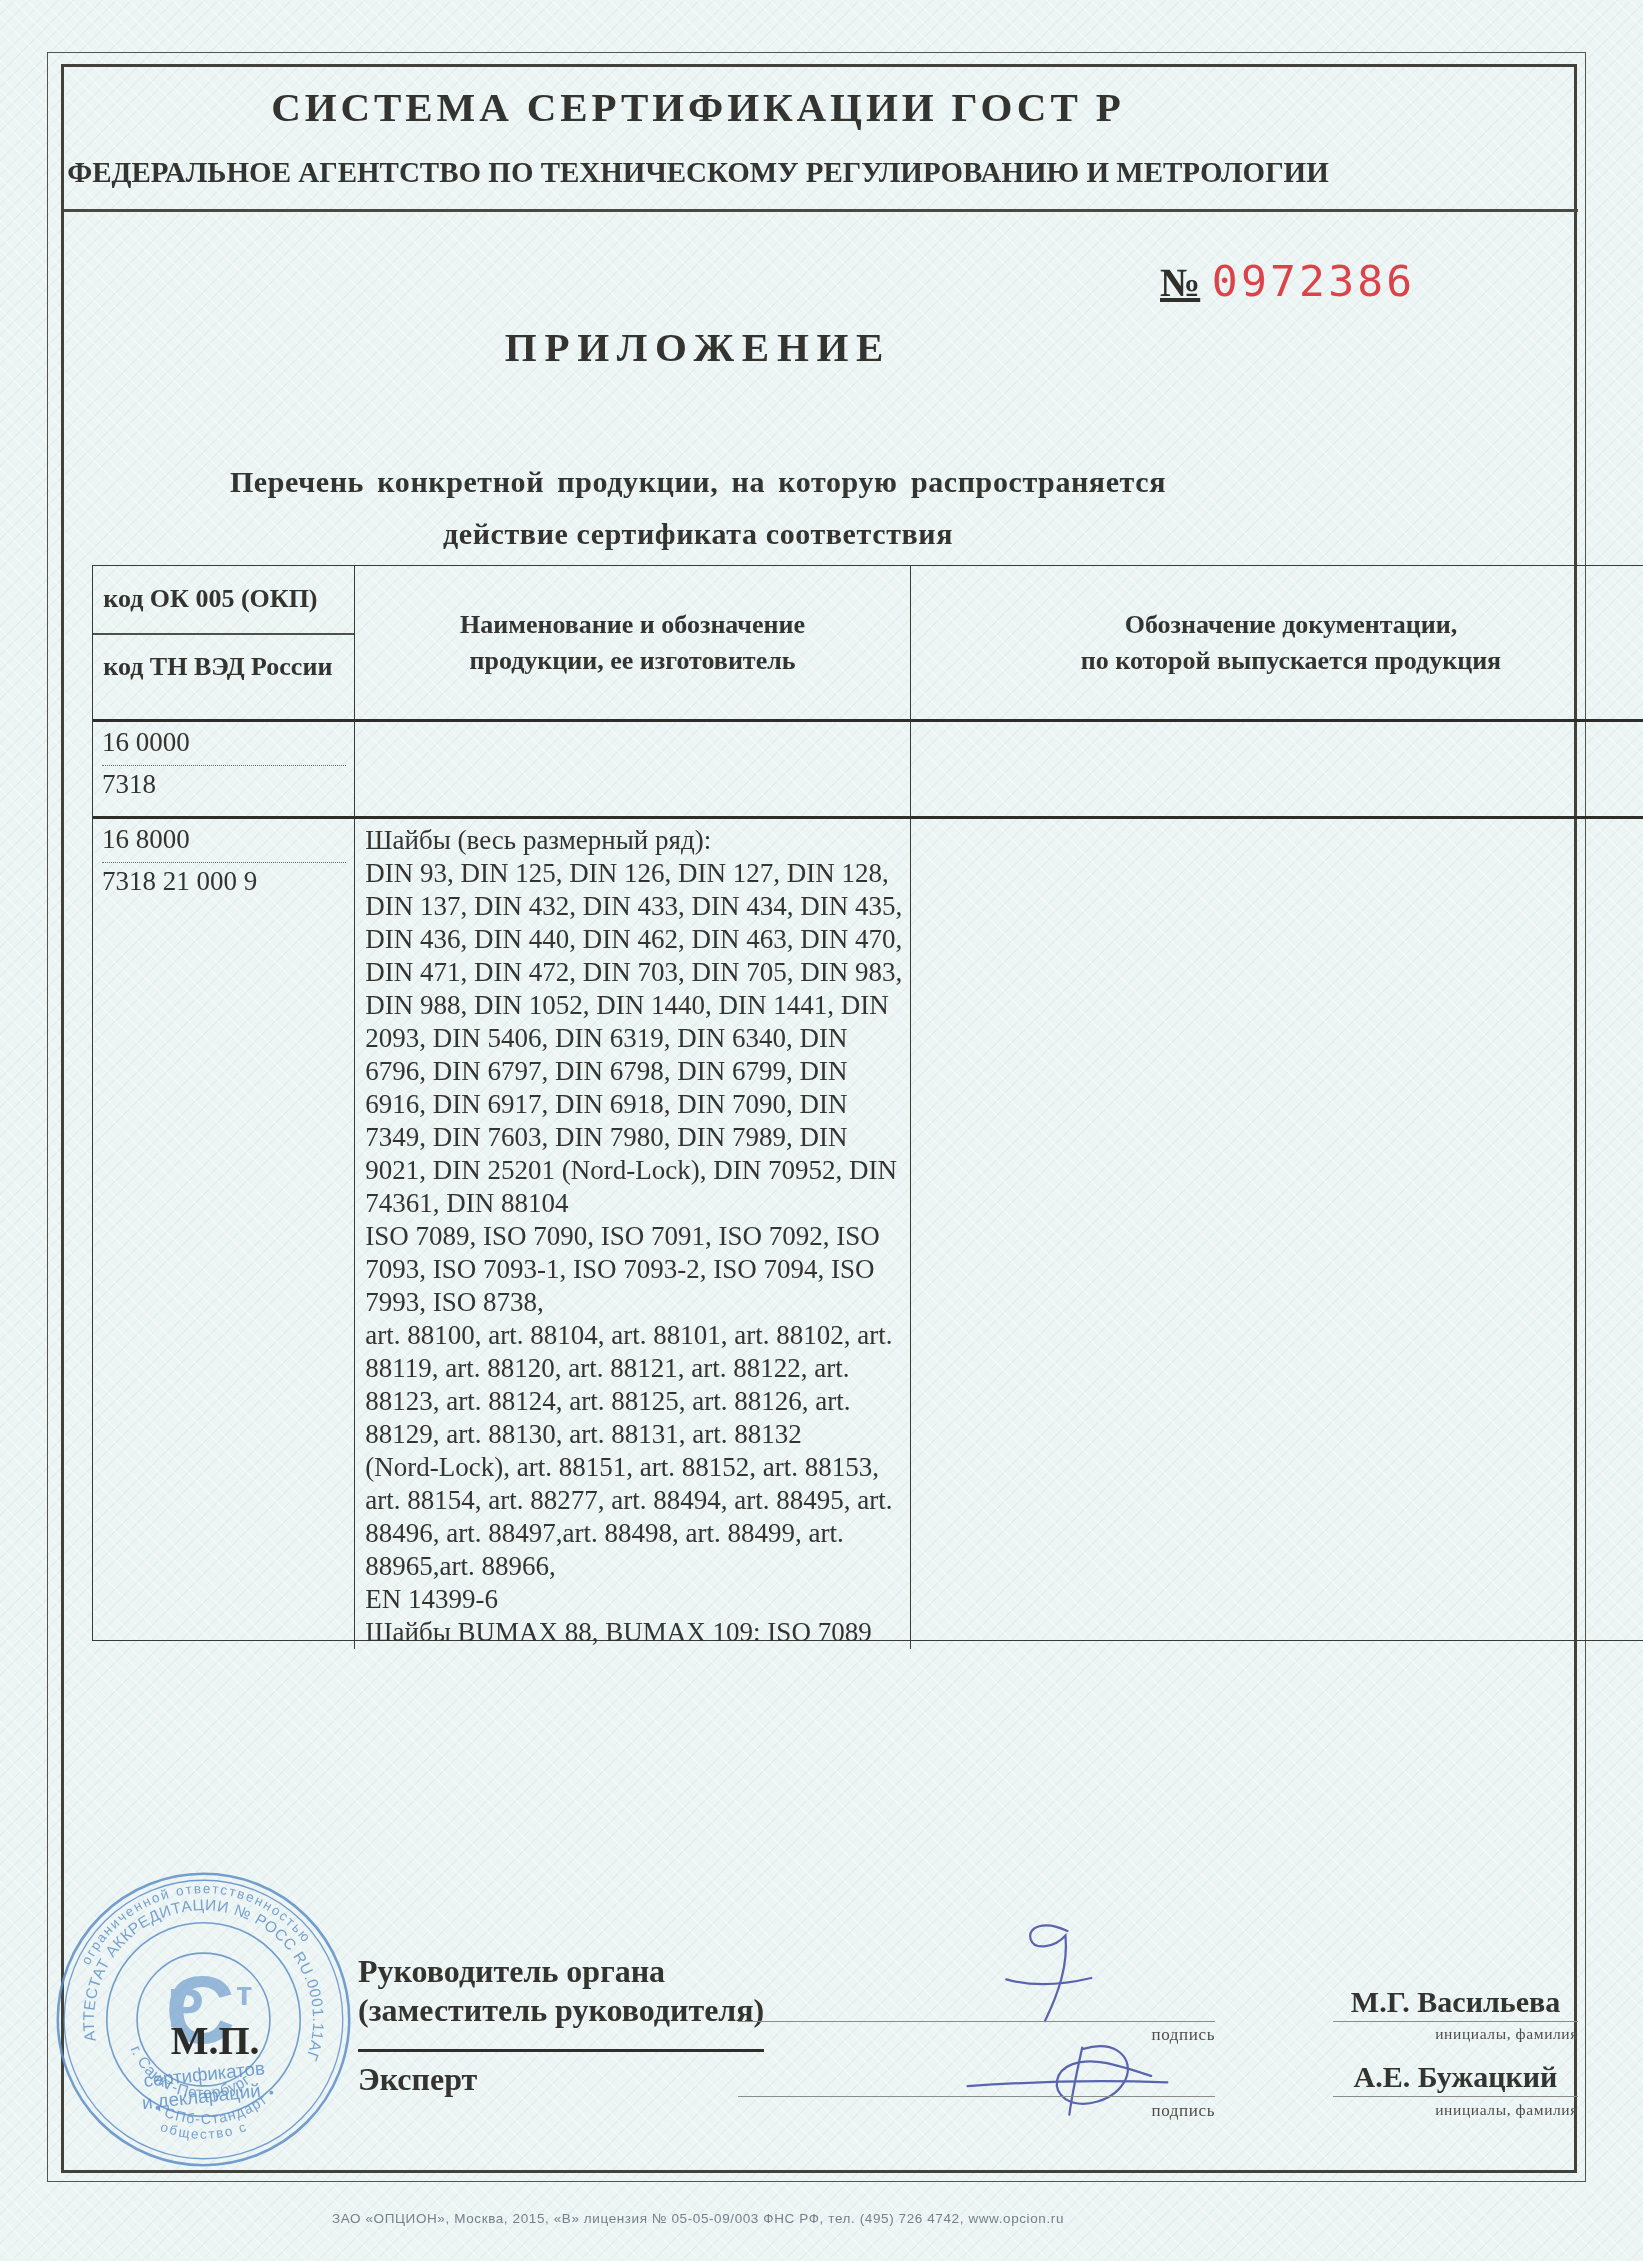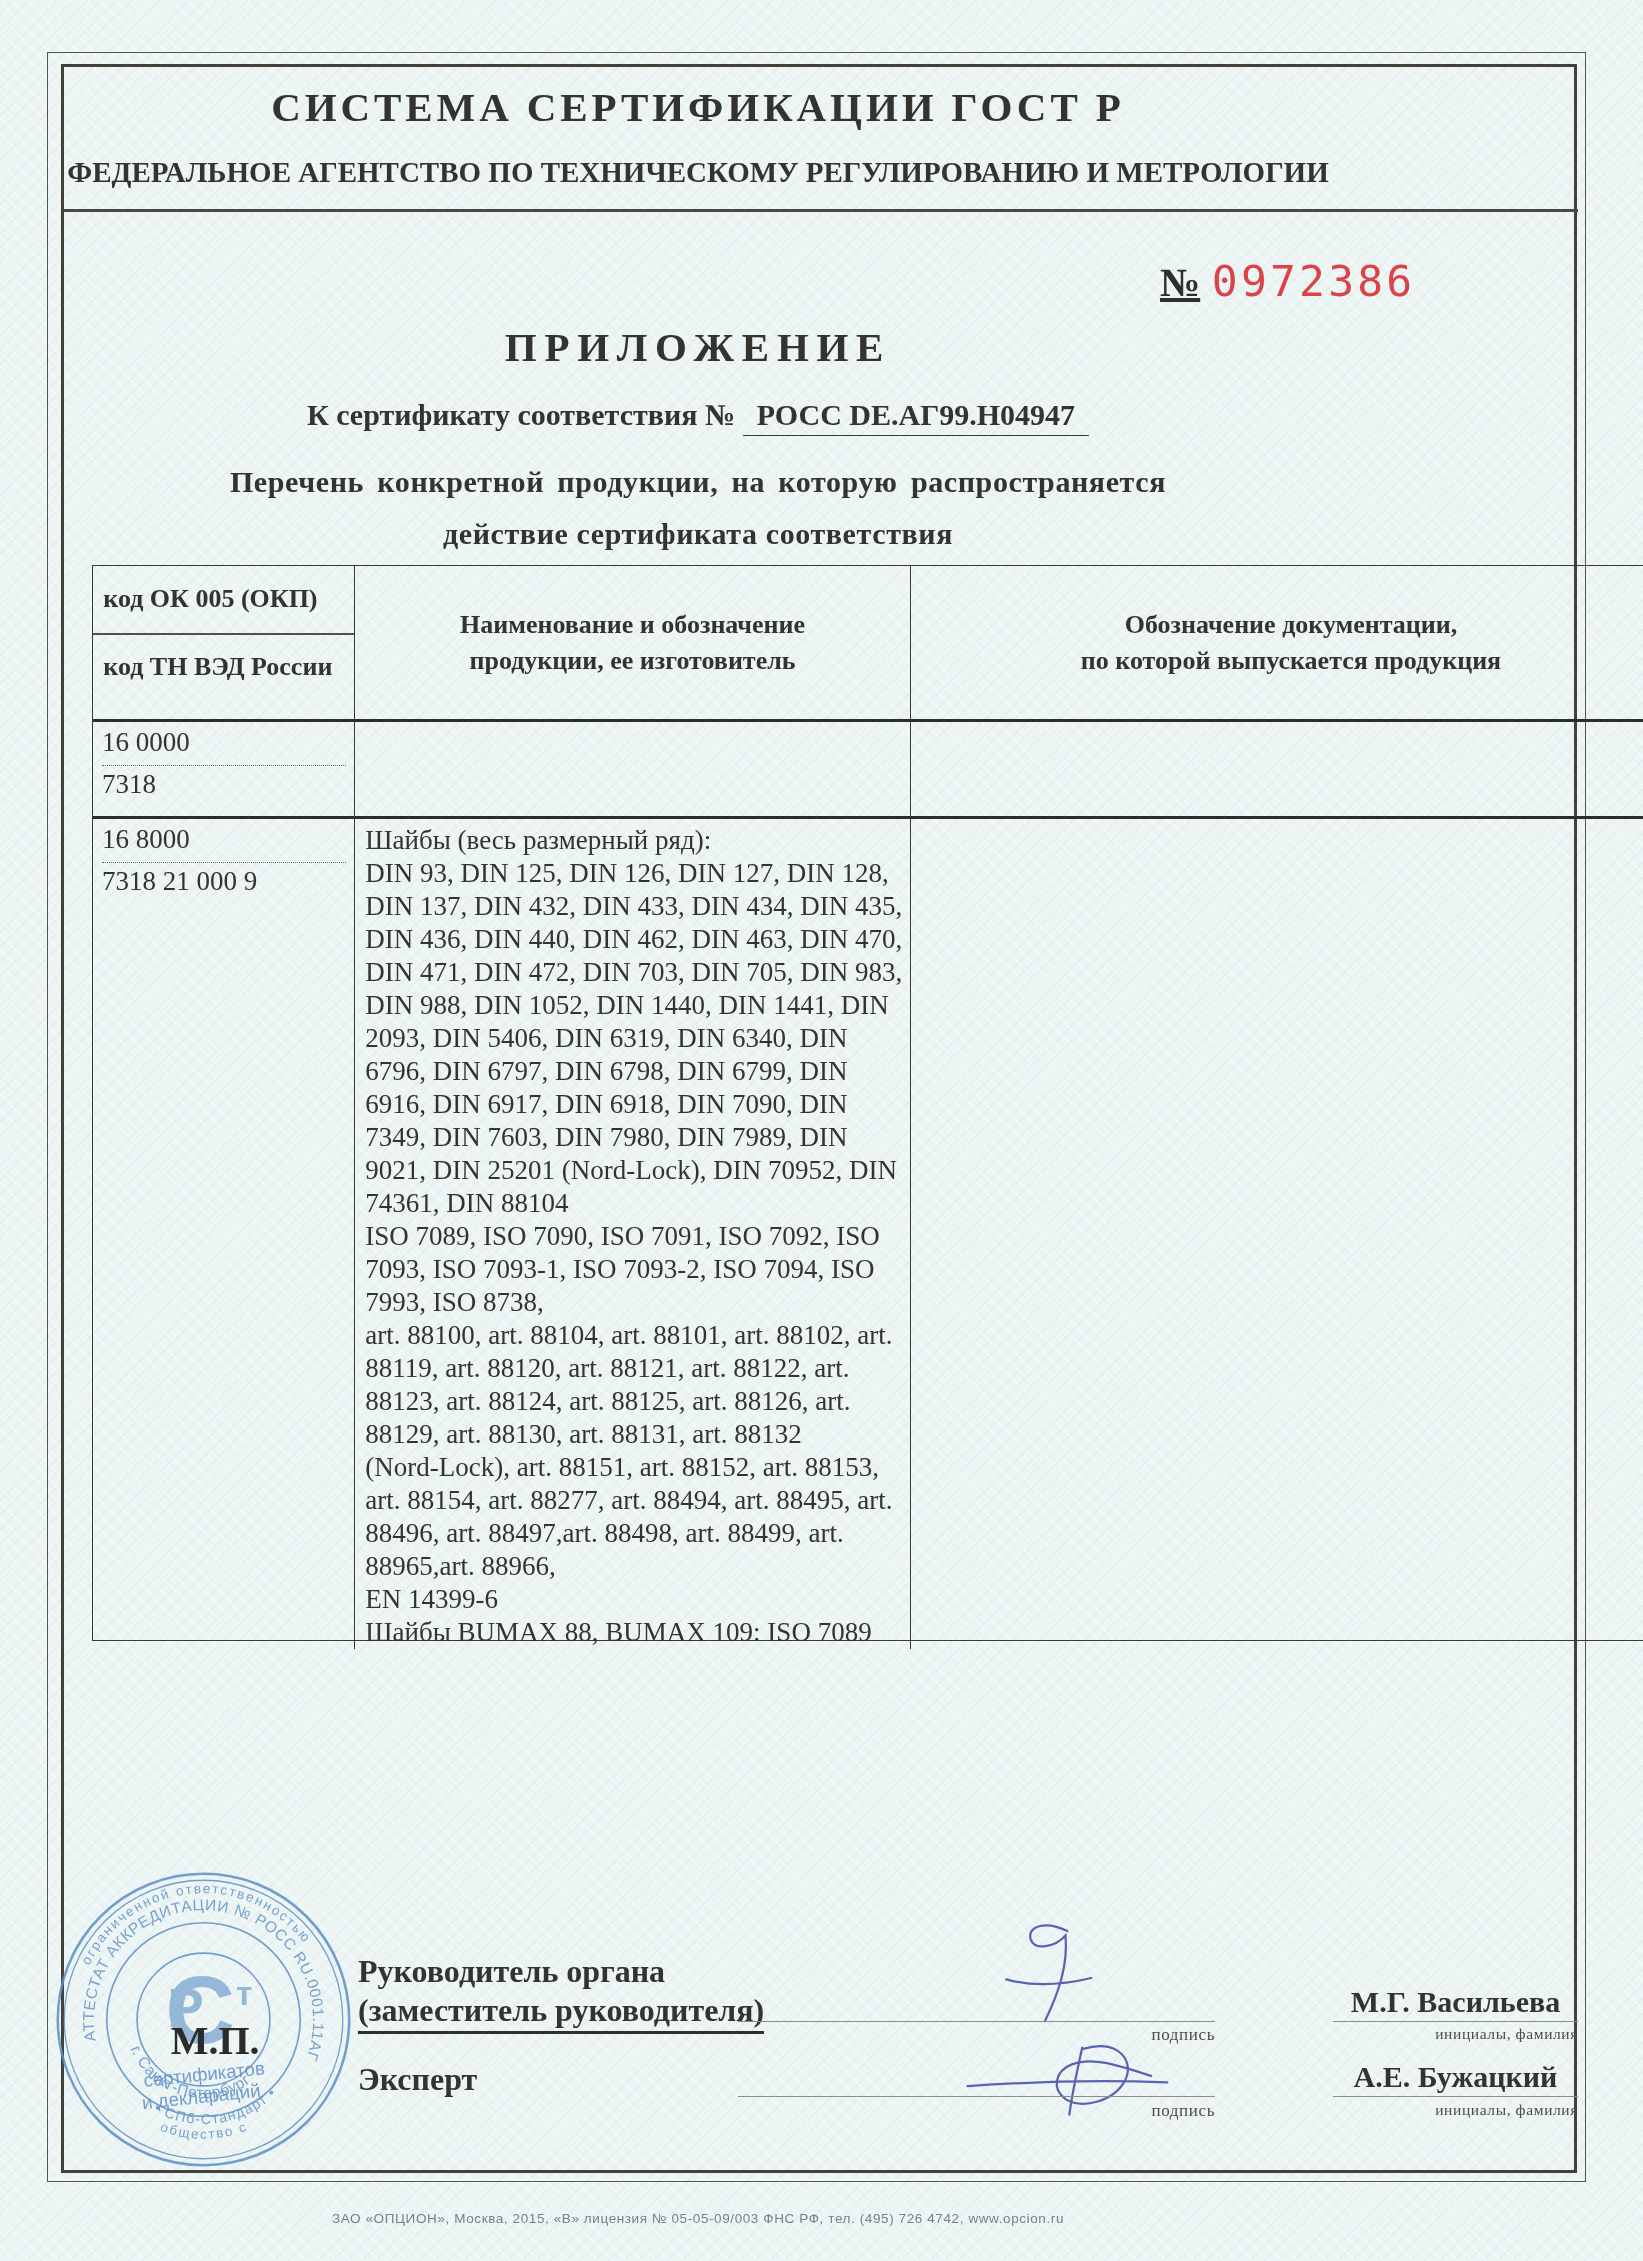--- a/index.html
+++ b/index.html
@@ -41,21 +41,21 @@
   .hc1{padding:18px 7.7px 0 10.3px;font-weight:bold;font-size:26px;}
   .hc1 .div1{height:1.9px;background:#50504a;margin:19.3px -7.7px 0 -10.3px;}
   .hc1 .lbl2{padding-top:17px;}
   .hcell{display:flex;align-items:center;justify-content:center;text-align:center;
          font-weight:bold;font-size:26px;line-height:36px;}
   .codecell{padding:5.2px 7.7px 0 9px;}
   .codecell .dot{border-bottom:1.9px dotted #6a6a63;margin:6.4px 0 3.9px 0;}
   .prodcell{padding:5.2px 5.2px 0 10.3px;font-size:27px;line-height:33px;}
   
   .role1a{left:358px;top:1953px;font-size:32px;font-weight:bold;}
-  .role1b{left:358px;top:1992px;font-size:32px;font-weight:bold;border-bottom:3.9px solid #2f2f2b;padding-bottom:2px;}
+  .role1b{left:358px;top:1992px;font-size:32px;font-weight:bold;border-bottom:3.9px solid #2f2f2b;padding-bottom:20px;}
   .role2{left:358px;top:2061px;font-size:32px;font-weight:bold;}
   .sigline{width:477px;left:738px;border-top:1.3px solid #8d8d87;height:0;}
   .nameline{width:245px;left:1333px;border-top:1.3px solid #8d8d87;height:0;}
   .sl1{top:2021px;} .sl2{top:2096px;}
   .cap{font-size:17px;color:#4d4d47;text-align:right;letter-spacing:0.6px;}
   .capsig1{left:738px;top:2025px;width:477px;}
   .capsig2{left:738px;top:2101px;width:477px;}
   .capnm1{left:1333px;top:2025px;width:245px;font-size:15.5px;}
   .capnm2{left:1333px;top:2101px;width:245px;font-size:15.5px;}
   .nm{width:245px;left:1333px;text-align:center;font-size:30px;font-weight:600;}
@@ -77,24 +77,20 @@
   <div class="abs ctr hdr2">ФЕДЕРАЛЬНОЕ АГЕНТСТВО ПО ТЕХНИЧЕСКОМУ РЕГУЛИРОВАНИЮ И МЕТРОЛОГИИ</div>
   <div class="abs hdr-rule"></div>
 
   <div class="abs docnum">
     <span class="nolabel">№</span>
     <span class="noval" style="color: rgb(220, 67, 72);">0972386</span>
   </div>
 
   <div class="abs ctr apx">ПРИЛОЖЕНИЕ</div>
 
-  <div class="abs ctr certline">
-    <span>К сертификату соответствия №</span>
-    <span class="certval">РОСС DE.АГ99.Н04947</span>
-  </div>
 
   <div class="abs ctr sub1">Перечень конкретной продукции,  на которую распространяется</div>
   <div class="abs ctr sub2">действие сертификата соответствия</div>
 
   <div class="abs tbl">
 
     <div class="cell b-r b-bh hc1">
       <div>код ОК 005 (ОКП)</div>
       <div class="div1"></div>
       <div class="lbl2">код ТН ВЭД России</div>

